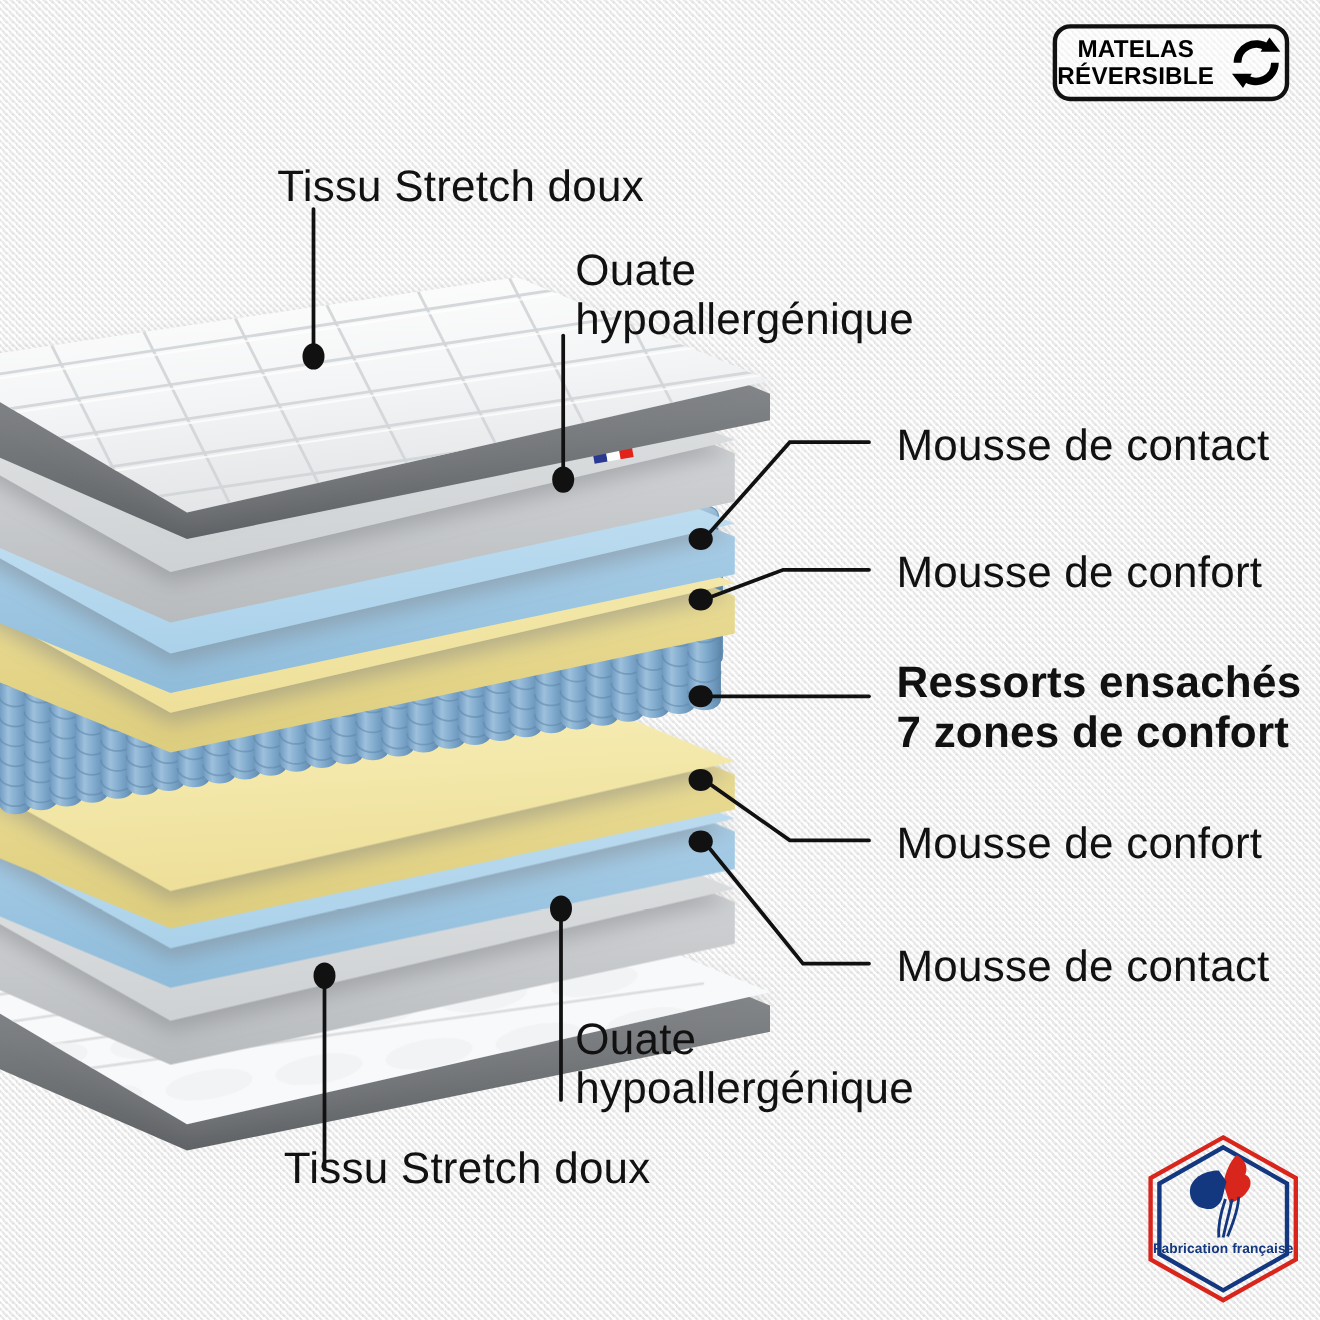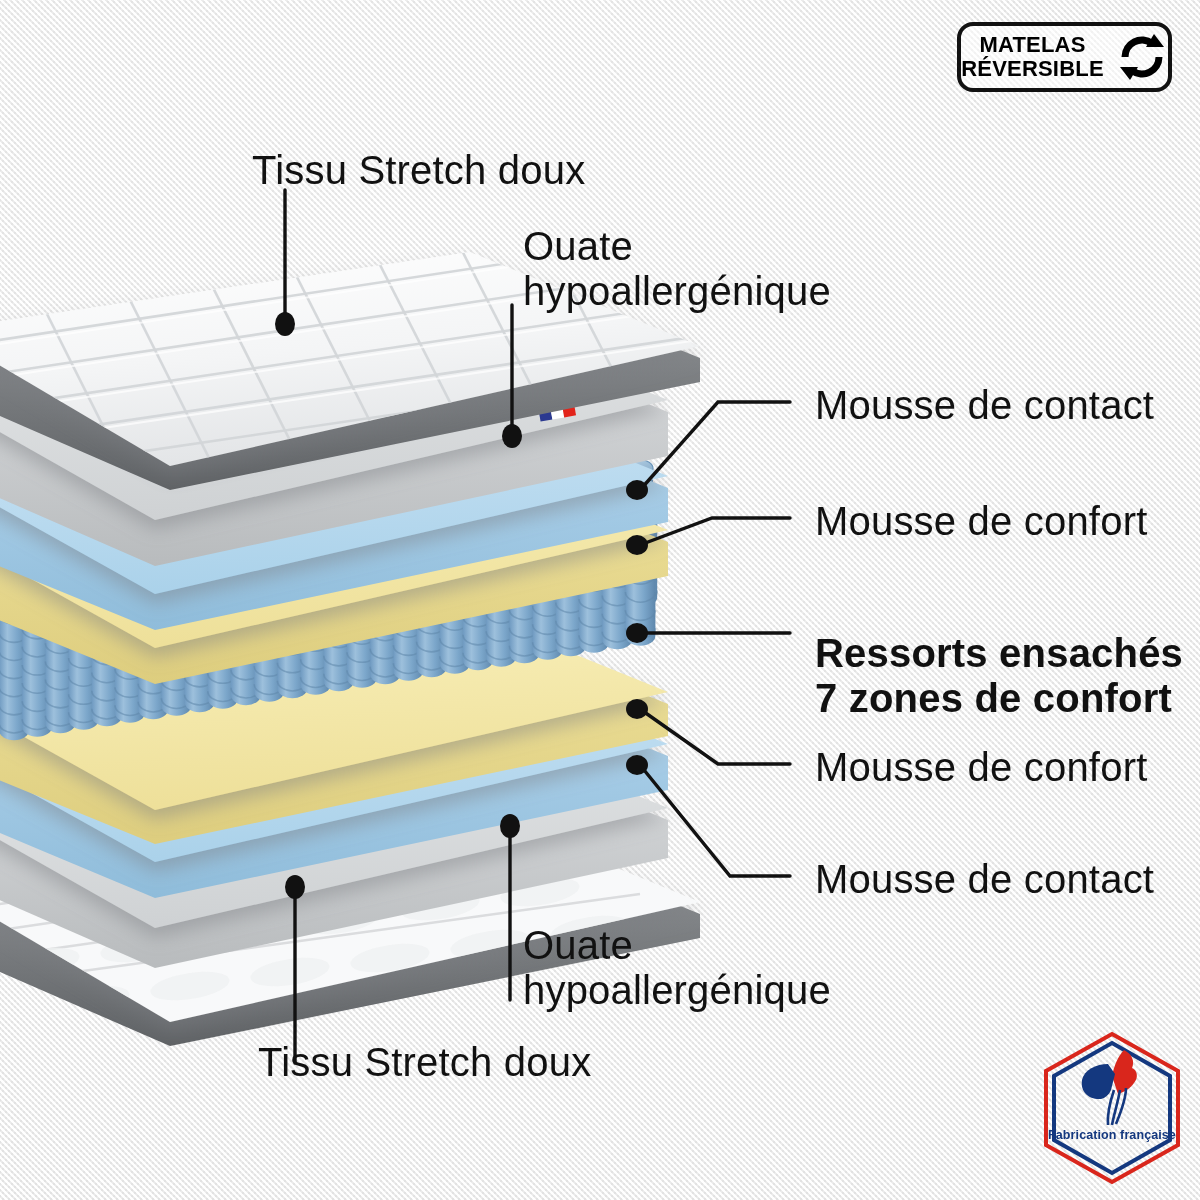--- a/index.html
+++ b/index.html
@@ -1070,21 +1070,21 @@
 
   <div class="label" style="left:252px; top:148px;">Tissu Stretch doux</div>
 
   <div class="label" style="left:523px; top:224px;">Ouate
 hypoallergénique</div>
 
   <div class="label" style="left:815px; top:383px;">Mousse de contact</div>
 
   <div class="label" style="left:815px; top:499px;">Mousse de confort</div>
 
-  <div class="label bold" style="left:815px; top:599px;margin-top:32px;">Ressorts ensachés
+  <div class="label bold" style="left:815px; top:599px;">Ressorts ensachés
 7 zones de confort</div>
 
   <div class="label" style="left:815px; top:745px;">Mousse de confort</div>
 
   <div class="label" style="left:815px; top:857px;">Mousse de contact</div>
 
   <div class="label" style="left:523px; top:923px;">Ouate
 hypoallergénique</div>
 
   <div class="label" style="left:258px; top:1040px;">Tissu Stretch doux</div>

